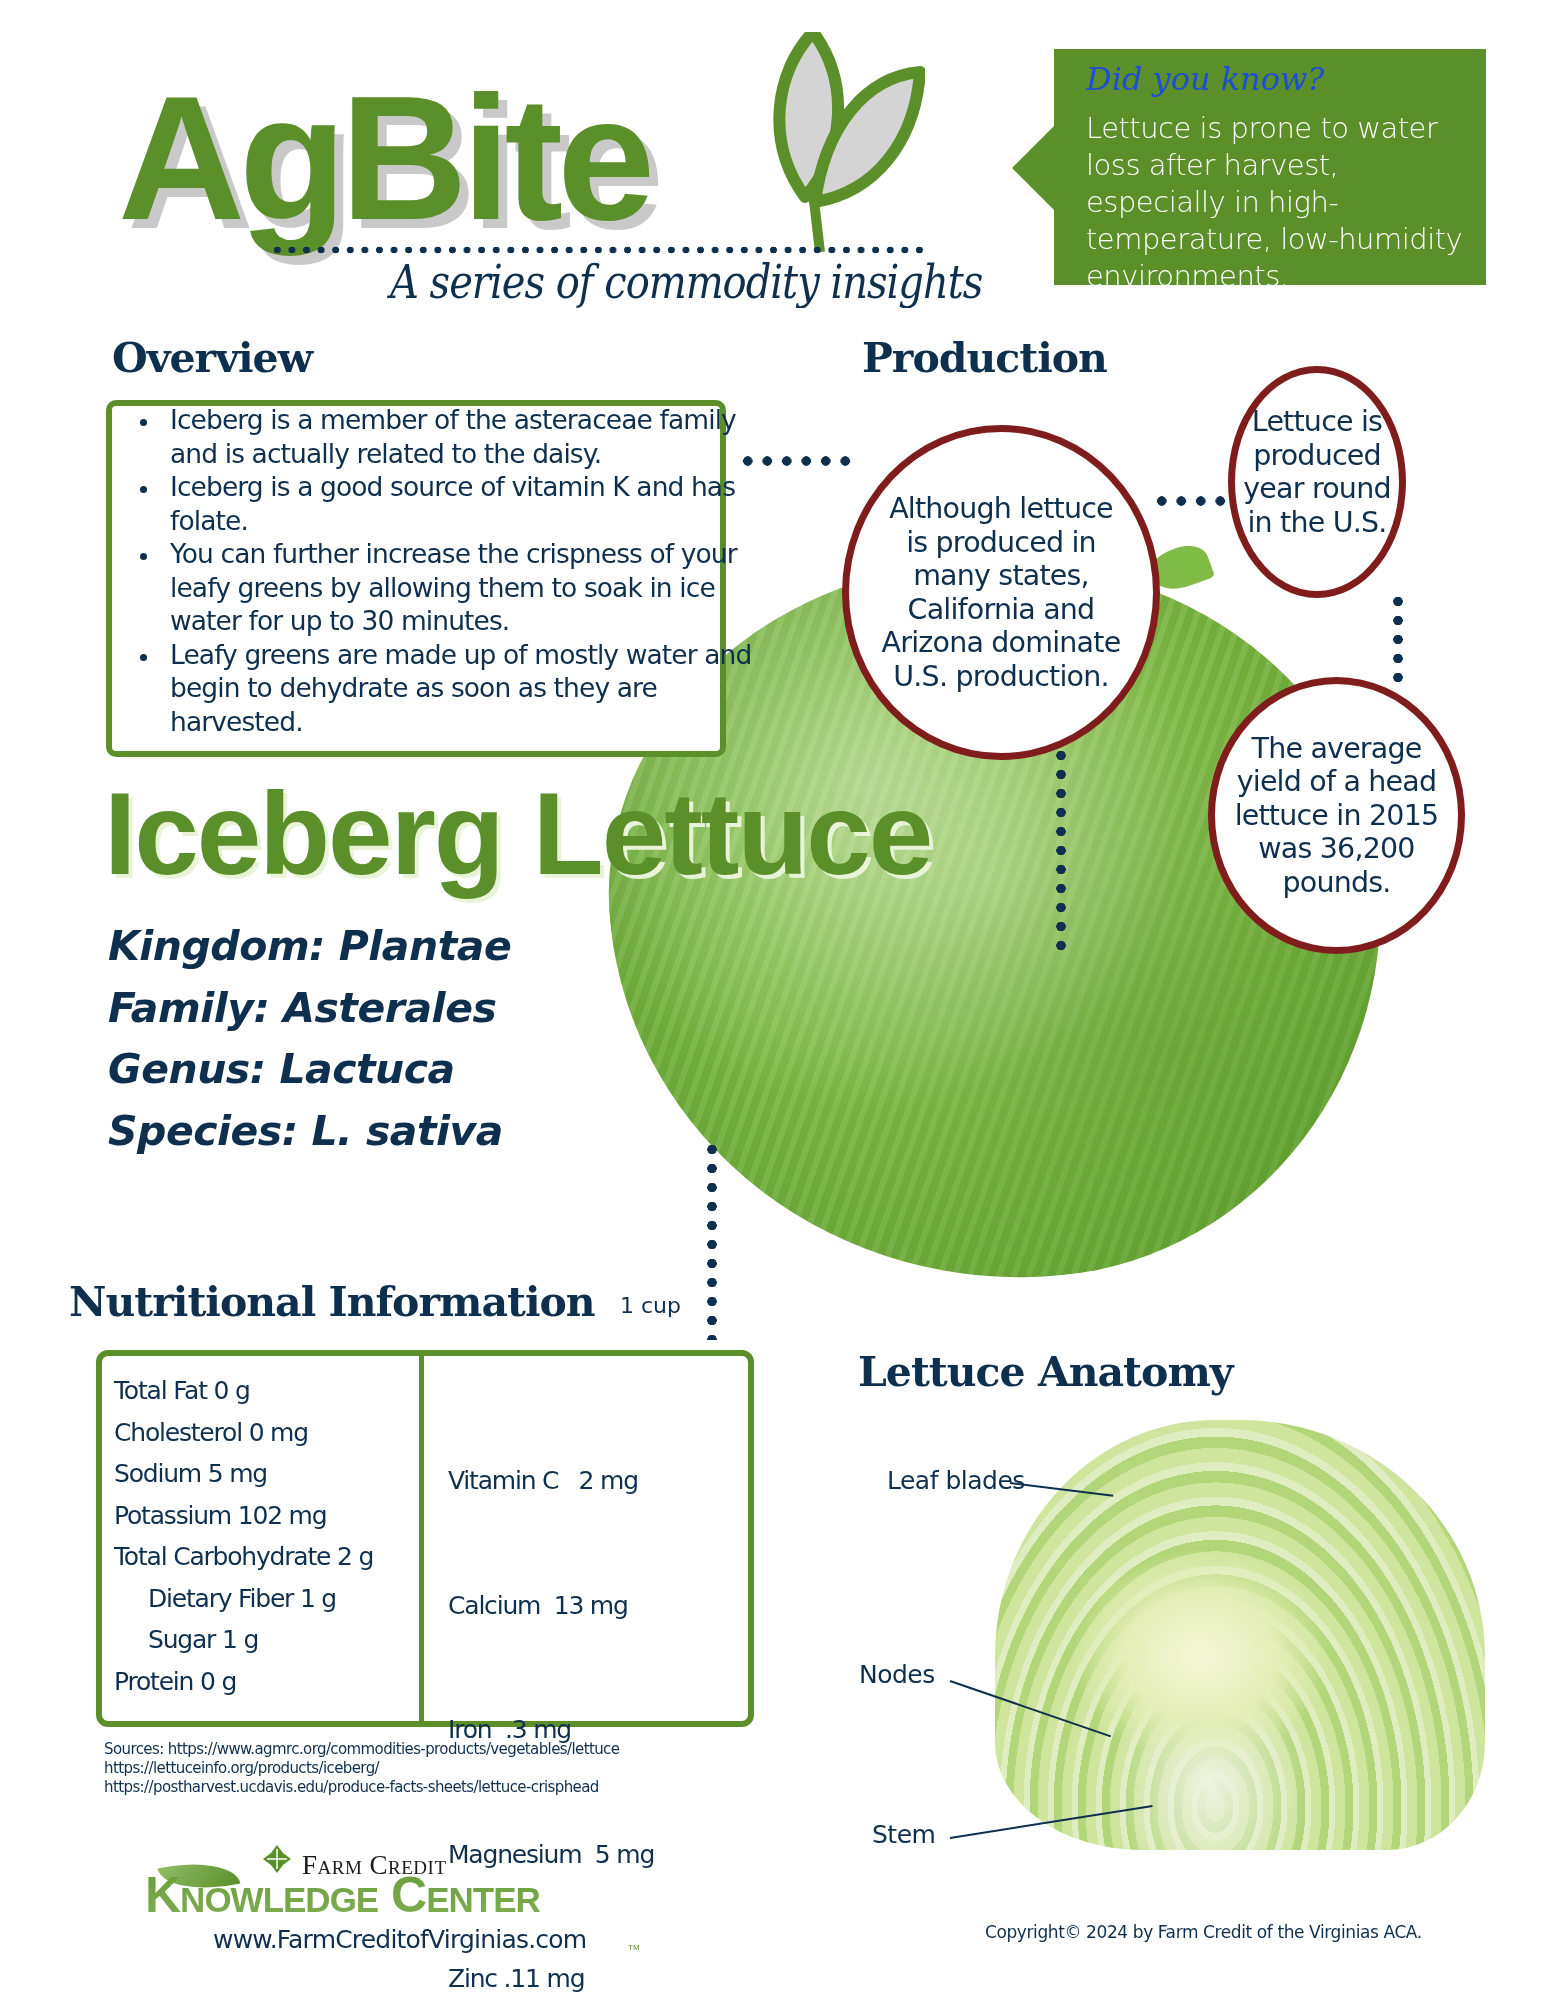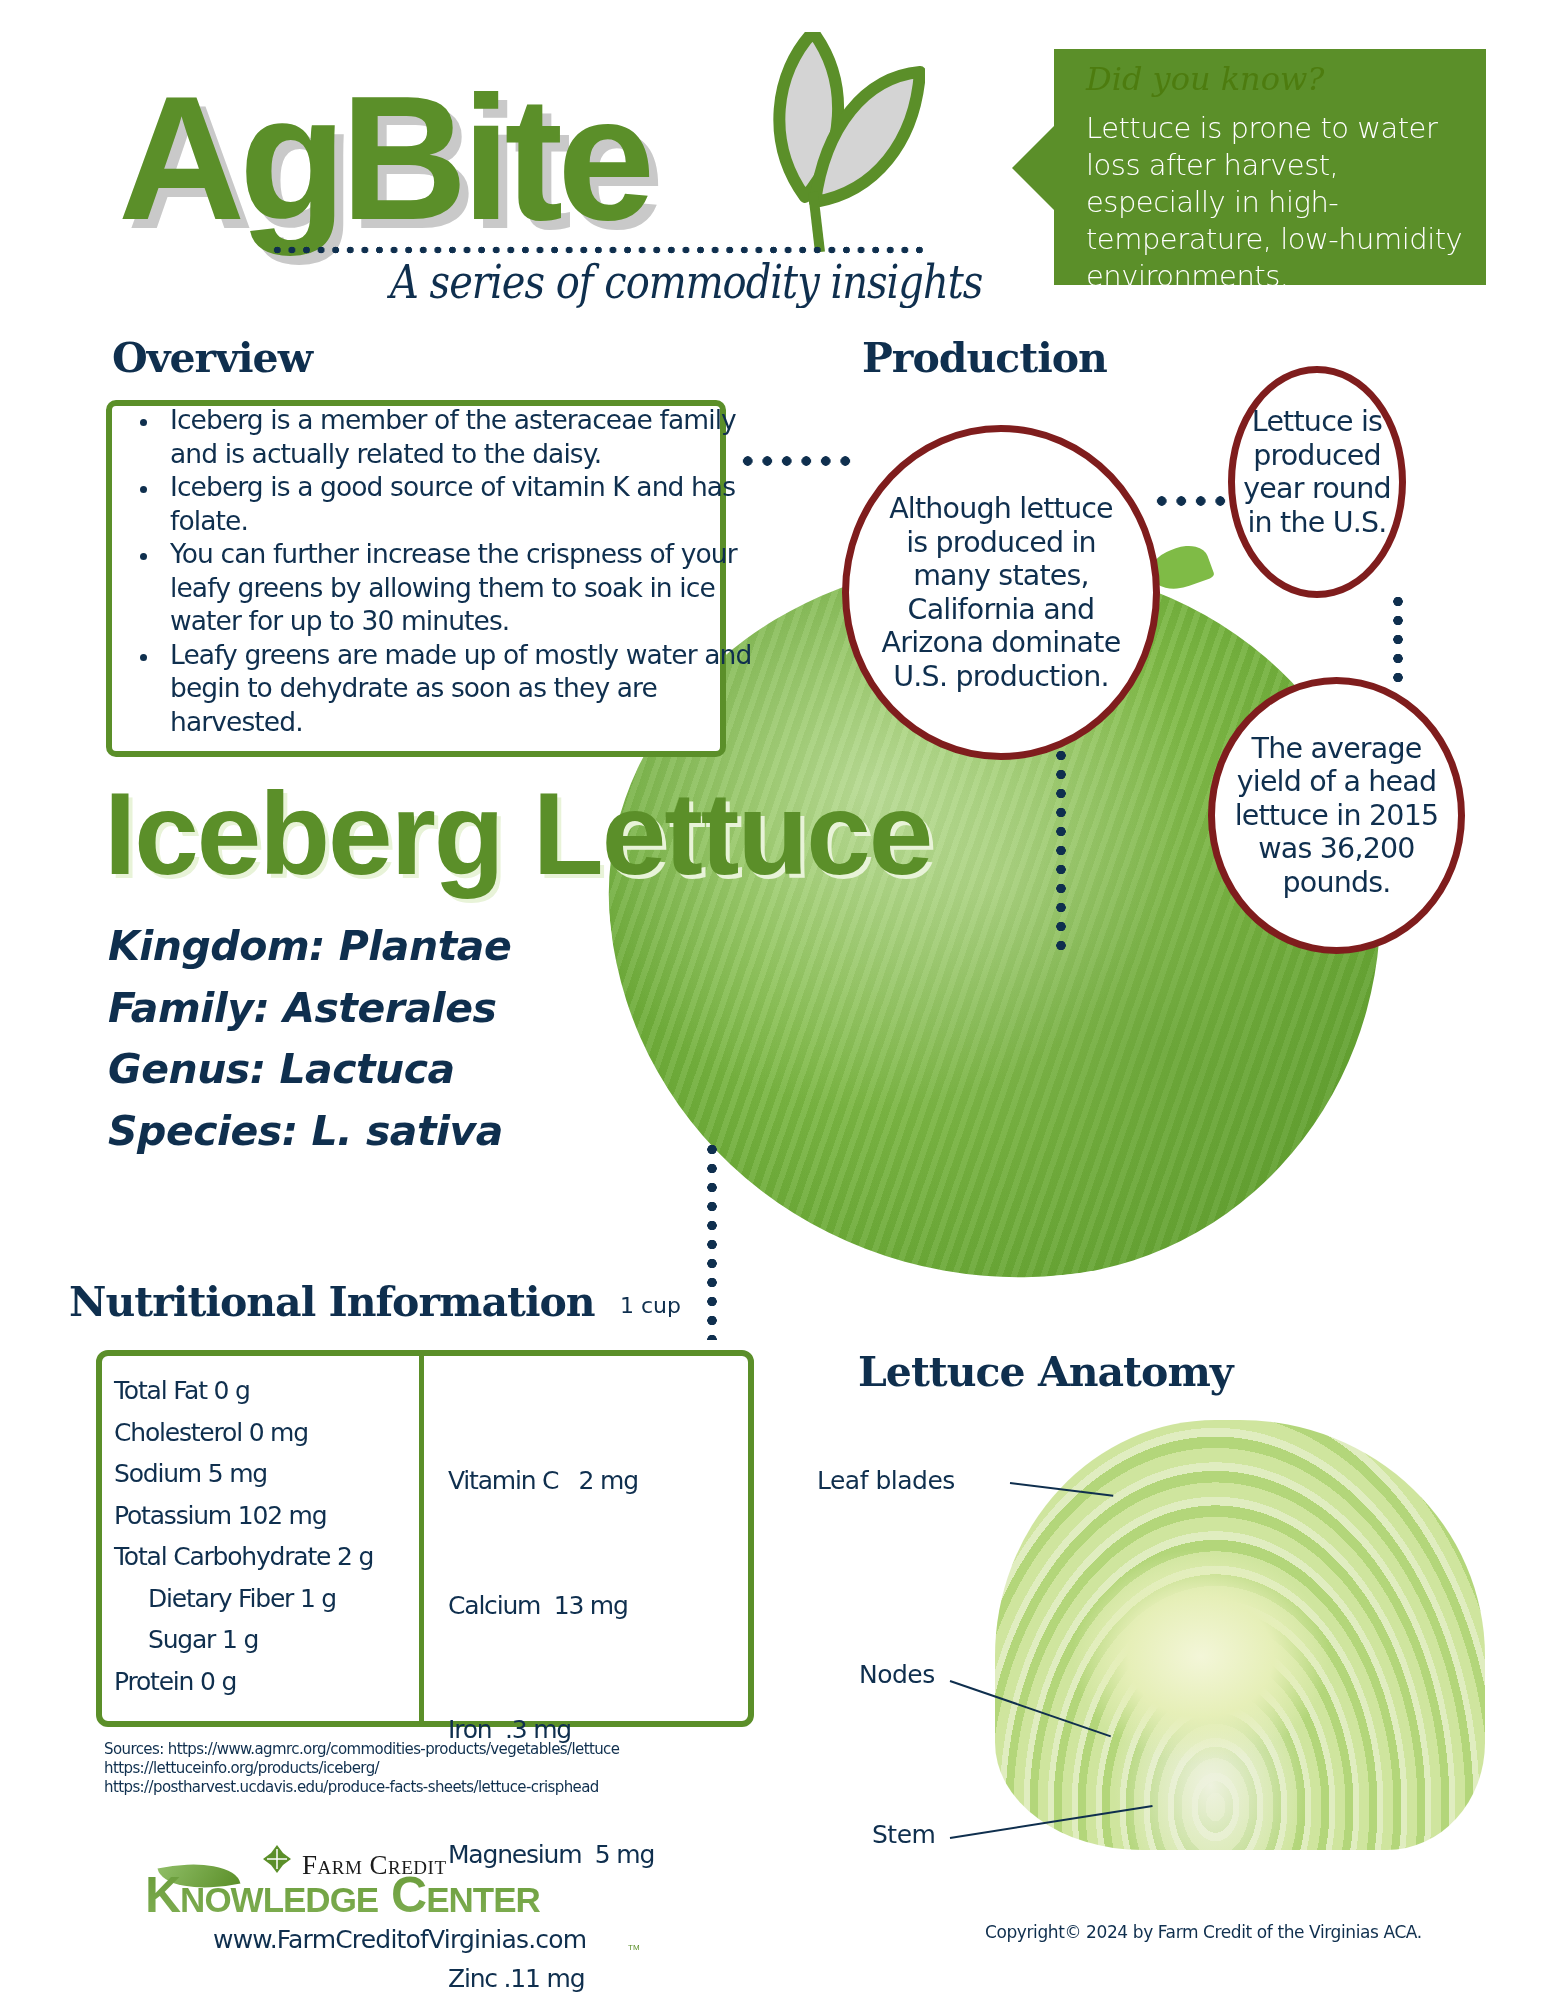--- a/index.html
+++ b/index.html
@@ -8,21 +8,21 @@
 
   
   .logo-text { left: 118px; top: 70px; font-family: "Liberation Sans", sans-serif; font-weight: 700; font-size: 176px; letter-spacing: -6px; color: #5b8f29; line-height: 1; text-shadow: 9px 9px 0 #c9c9c9; }
   .logo-dots { left: 270px; top: 245px; width: 660px; height: 10px; background-image: radial-gradient(circle, #0f2f4e 3.2px, transparent 3.6px); background-size: 14.6px 10px; background-repeat: repeat-x; }
   .tagline { left: 390px; top: 255px; font-family: "DejaVu Serif", serif; font-style: italic; font-size: 40px; color: #0f2f4e; letter-spacing: -1px; transform: scaleY(1.15); transform-origin: left top; }
   .sprout { left: 745px; top: 32px; width: 180px; height: 220px; }
 
   
   .dyk { left: 1054px; top: 49px; width: 432px; height: 236px; background: #5b8f29; }
   .dyk-arrow { left: 1012px; top: 126px; width: 0; height: 0; border-top: 42px solid transparent; border-bottom: 42px solid transparent; border-right: 42px solid #5b8f29; }
-  .dyk-title { left: 1086px; top: 60px; font-family: "DejaVu Serif", serif; font-style: italic; font-size: 32px; color: #4d7c0f; }
+  .dyk-title { left: 1086px; top: 60px; font-family: "DejaVu Serif", serif; font-style: italic; font-size: 32px; color: #1d4ed8; }
   .dyk-body { left: 1086px; top: 110px; width: 390px; font-size: 29px; line-height: 37px; color: #ffffff; font-family: "DejaVu Sans", sans-serif; font-weight: 300; letter-spacing: -0.5px; }
 
   
   .heading { font-family: "DejaVu Serif", serif; font-weight: 700; color: #0f2f4e; font-size: 41px; letter-spacing: -1px; }
 
   
   .overview-box { left: 106px; top: 400px; width: 620px; height: 357px; border: 6px solid #5b8f29; border-radius: 10px; background: #fff; box-sizing: border-box; }
   .overview-list { left: 120px; top: 403px; width: 600px; margin: 0; padding: 0 0 0 40px; font-family: "DejaVu Sans", sans-serif; font-size: 26.5px; line-height: 33.5px; color: #0f2f4e; letter-spacing: -0.9px; }
   .overview-list li { margin: 0; padding-left: 10px; }
   .overview-list li::marker { font-size: 22px; }
@@ -170,20 +170,20 @@
   <path d="M15 1 L21 9 L29 15 L21 21 L15 29 L9 21 L1 15 L9 9 Z" fill="#5b8f29"></path>
   <path d="M15 5 L15 25 M5 15 L25 15" stroke="#ffffff" stroke-width="1.5"></path>
 </svg>
 <div class="abs fc-top">Farm Credit</div>
 <div class="abs kc">Knowledge Center</div>
 <div class="abs tm">TM</div>
 <div class="abs website">www.FarmCreditofVirginias.com</div>
 
 <div class="abs heading" style="left:858px; top:1348px;">Lettuce Anatomy</div>
 <div class="abs anatomy-img"></div>
-<div class="abs anatomy-label" style="left:817px; top:1466px;">Leaf blades</div>
+<div class="abs anatomy-label" style="left:887px; top:1466px;">Leaf blades</div>
 <div class="abs leader" style="left:1010px; top:1482px; width:104px; transform: rotate(7deg);"></div>
 <div class="abs anatomy-label" style="left:859px; top:1660px;">Nodes</div>
 <div class="abs leader" style="left:950px; top:1680px; width:170px; transform: rotate(19deg);"></div>
 <div class="abs anatomy-label" style="left:872px; top:1820px;">Stem</div>
 <div class="abs leader" style="left:950px; top:1837px; width:205px; transform: rotate(-9deg);"></div>
 
 <div class="abs copyright">Copyright© 2024 by Farm Credit of the Virginias ACA.</div>
 
 </body></html>

